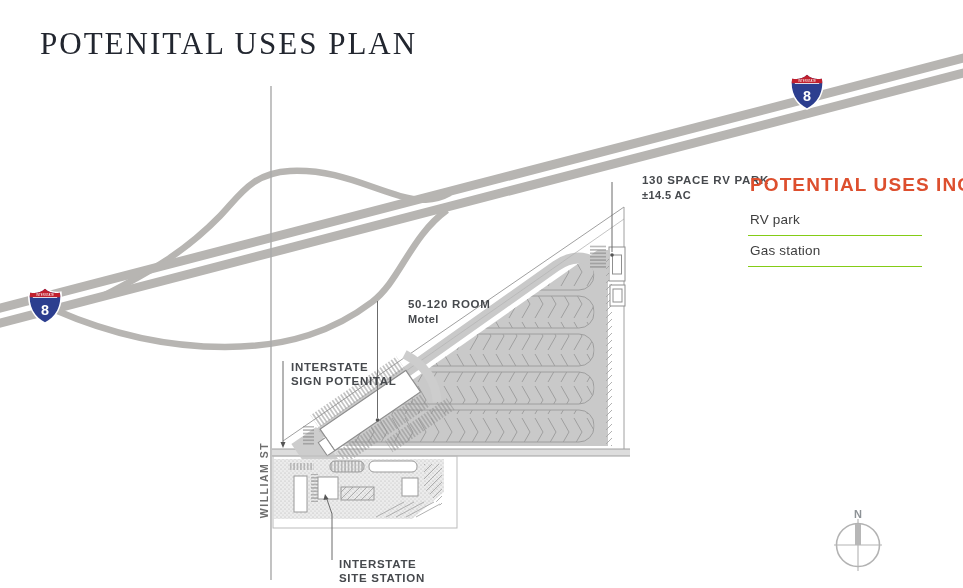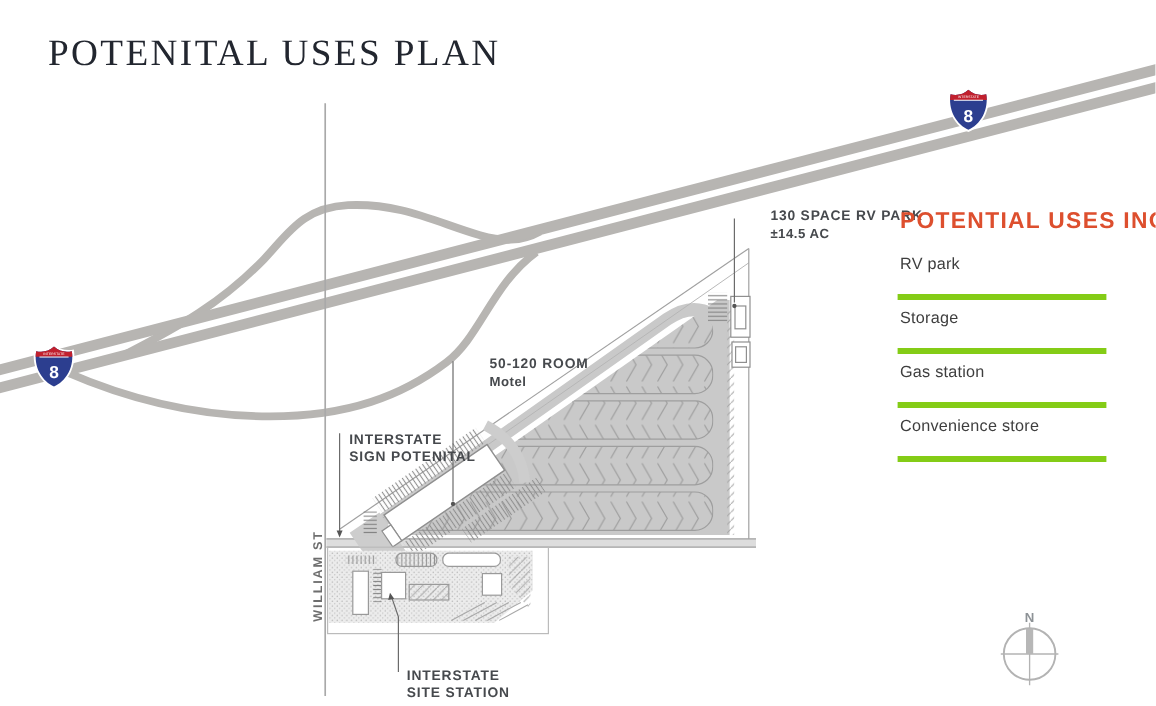--- a/index.html
+++ b/index.html
@@ -12,21 +12,21 @@
   
   .map-label{position:absolute;color:#46494D;font-size:11.5px;font-weight:bold;
       letter-spacing:.7px;line-height:1.25;white-space:nowrap;}
   .map-label .sub{font-weight:700;font-size:11px;letter-spacing:.4px;margin-top:2px;}
   
   .uses-panel{position:absolute;left:748px;top:174px;width:174px;}
   .uses-heading{color:var(--accent,#DD4F2E);font-size:19px;font-weight:bold;
       letter-spacing:1.1px;margin:0 0 9px 2px;white-space:nowrap;}
   .uses-list{list-style:none;margin:0;padding:0;}
   .uses-list li{font-size:13.5px;color:#3E3E3E;letter-spacing:.2px;
-      padding:7px 2px 18px;border-bottom:5px solid #84cc16;}
+      padding:7px 2px 8px;border-bottom:1px solid #84cc16;}
   
   .hw{stroke:var(--highway,#B7B5B2);fill:none;}
   .shield-blue{fill:var(--shield_blue,#2C3E8F);}
   .shield-red{fill:var(--shield_red,#C1202E);}
   text.svg-small{font-family:"Liberation Sans",sans-serif;}
 </style>
 </head>
 <body>
 
 <h1 class="page-title">POTENITAL USES PLAN</h1>
@@ -188,17 +188,15 @@
 </div>
 <div class="map-label" style="left:339px;top:557px;">
   <div>INTERSTATE</div>
   <div>SITE STATION</div>
 </div>
 
 <div class="uses-panel">
   <p class="uses-heading">POTENTIAL USES INCLUDE</p>
   <ul class="uses-list">
     <li>RV park</li>
-    <li>Storage</li>
     <li>Gas station</li>
-    <li>Convenience store</li>
   </ul>
 </div>
 
 </body></html>

